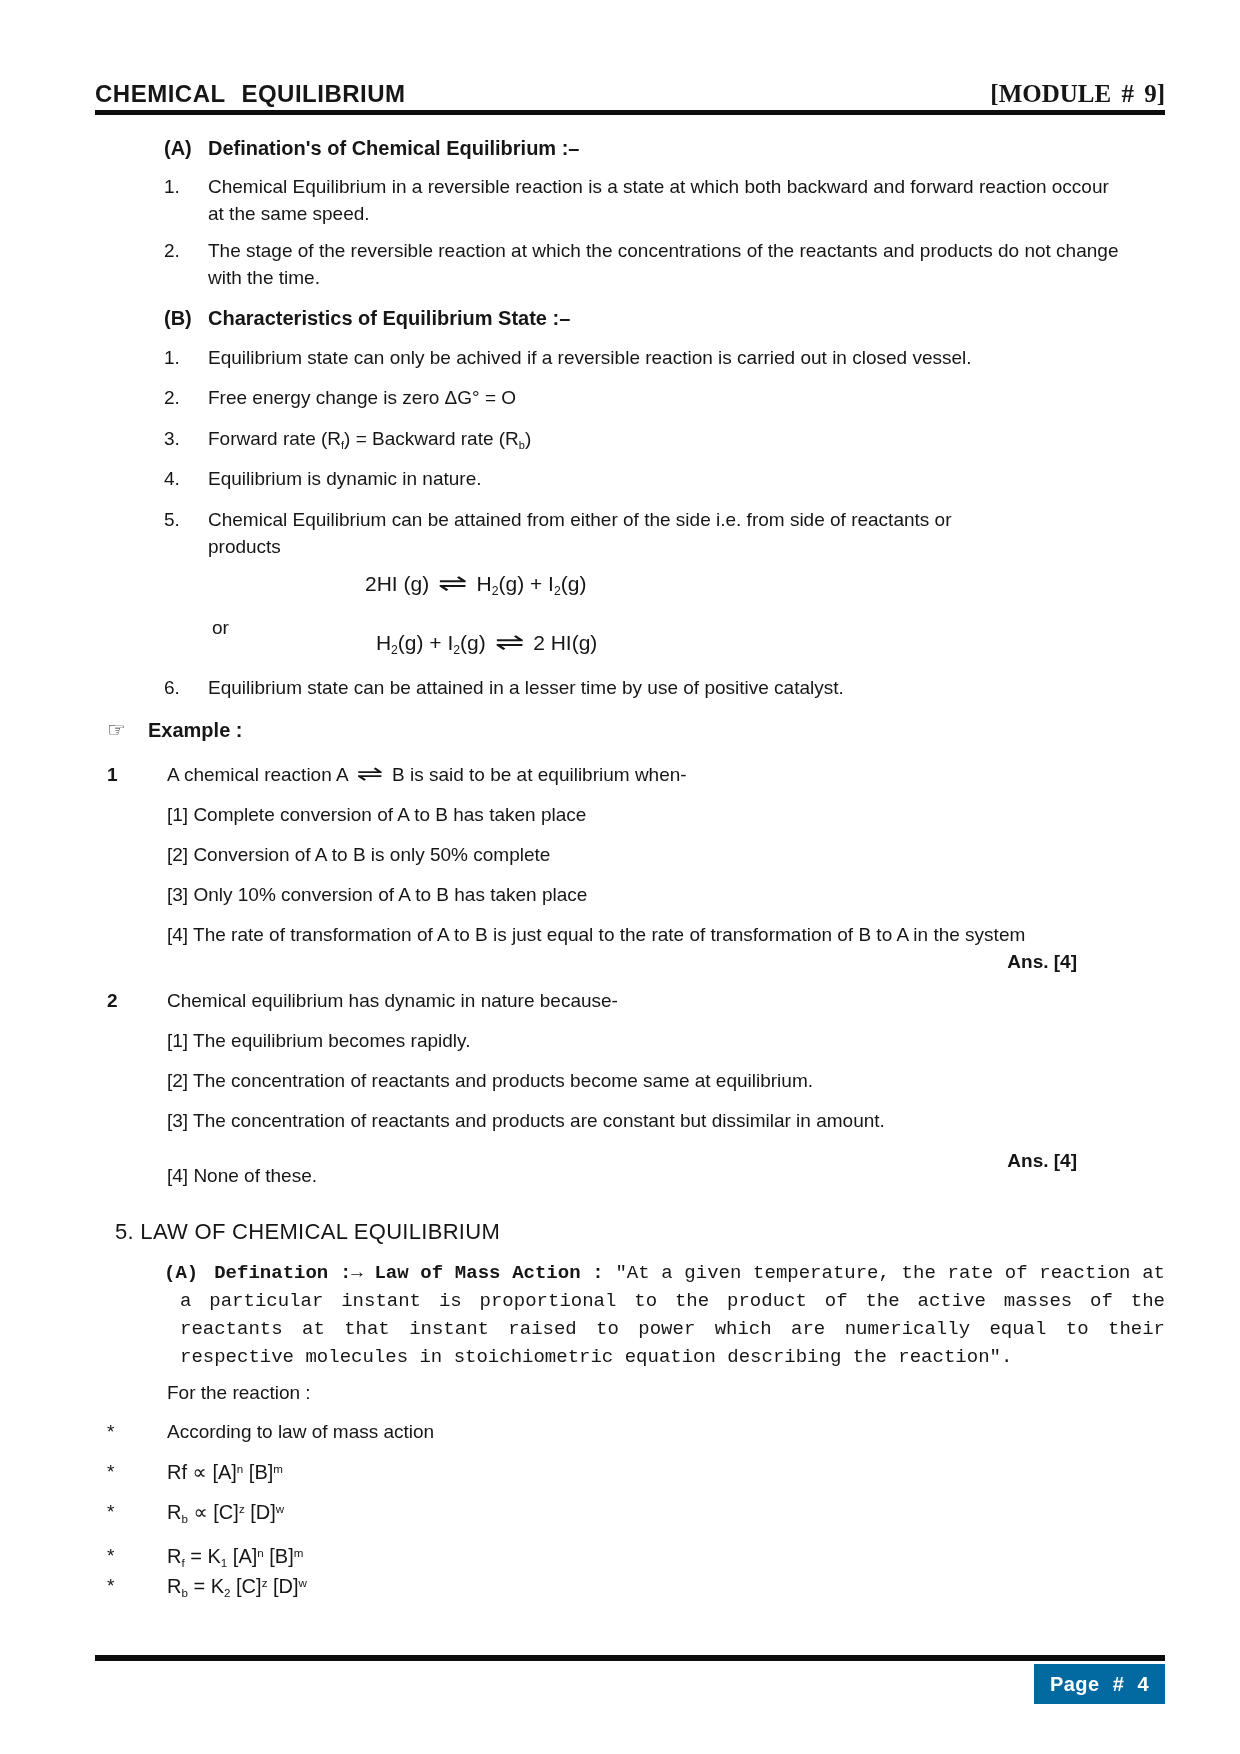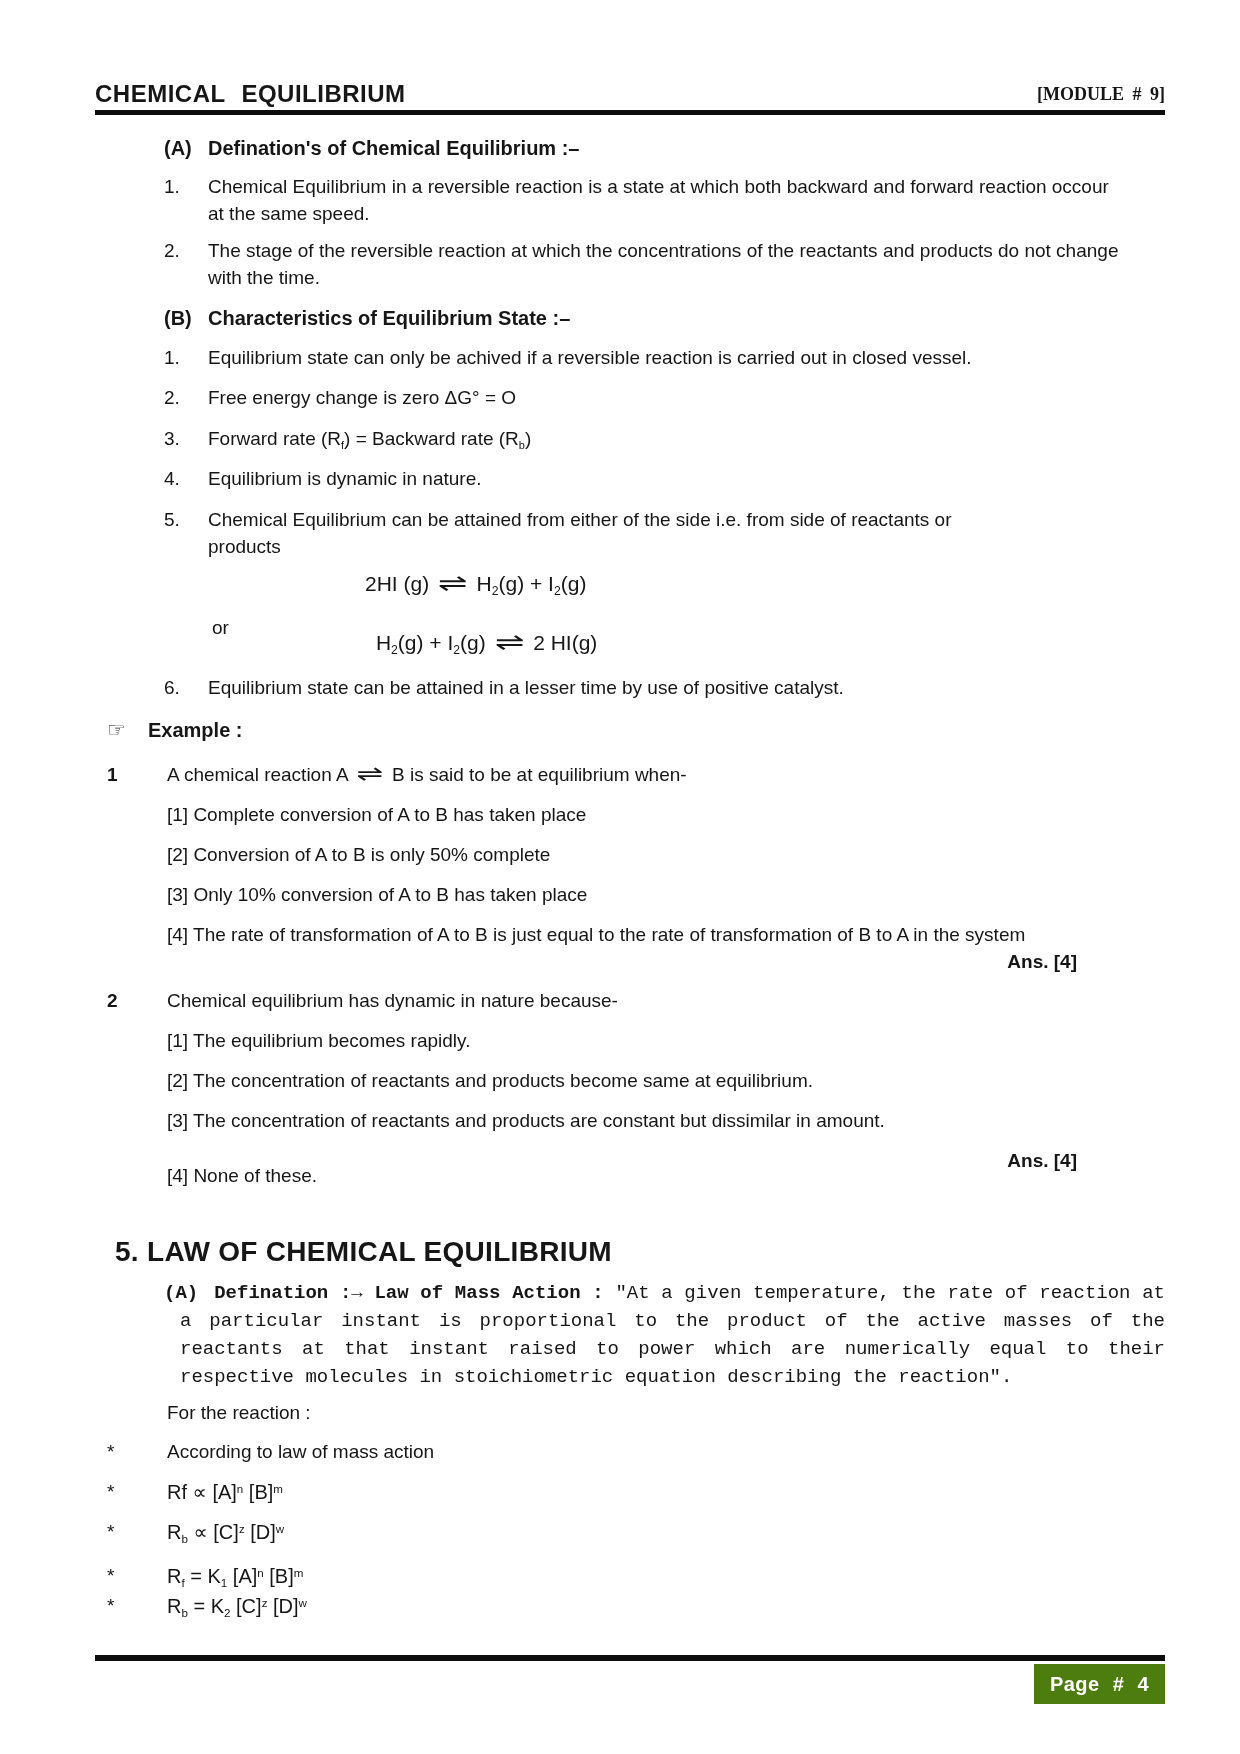--- a/index.html
+++ b/index.html
@@ -17,21 +17,21 @@
     padding-top:66px;
     display:flex;justify-content:space-between;align-items:flex-end;
     border-bottom:5px solid #0d0d0d;
     padding-bottom:3px;
   }
   .hdr-title{
     font-size:24px;font-weight:bold;letter-spacing:.5px;word-spacing:9px;line-height:26px;
   }
   .hdr-module{
     font-family:"Liberation Serif","DejaVu Serif",serif;
-    font-size:18px;font-weight:bold;line-height:26px;word-spacing:4px;
+    font-size:25px;font-weight:bold;line-height:26px;word-spacing:4px;
   }
 
   
   .t{font-size:19px;line-height:27px;}
   .pre{white-space:pre-line;}
 
   
   .sec-heading{display:flex;margin-top:0;padding-left:69px;font-weight:bold;font-size:20px;line-height:28px;}
   .sec-heading .sec-label{width:44px;flex:none;}
   #secA-heading{margin-top:19px;}
@@ -59,41 +59,41 @@
   .question{display:flex;margin-top:17px;}
   .question .qnum{width:60px;flex:none;padding-left:12px;font-weight:bold;font-size:19px;line-height:27px;}
   .question .qtxt{flex:1;}
   .option{padding-left:72px;margin-top:13px;white-space:nowrap;}
   .ans{font-weight:bold;text-align:right;padding-right:88px;font-size:19px;line-height:27px;}
   .opt-ans-row{display:flex;justify-content:space-between;margin-top:13px;}
   .opt-ans-row .option{margin-top:15px;flex:1;}
   .opt-ans-row .ans{flex:none;}
 
   
-  .law-heading{margin-top:48px;padding-left:20px;font-weight:bold;font-size:28px;line-height:30px;letter-spacing:.3px;}
+  .law-heading{margin-top:28px;padding-left:20px;font-weight:normal;font-size:22px;line-height:30px;letter-spacing:.3px;}
   .law-def{margin-top:12px;padding-left:85px;text-indent:-16px;text-align:justify;font-size:19px;line-height:28px;padding-right:0;font-family:Liberation Mono, monospace;}
   .law-def .b{font-weight:bold;}
   .law-def .lbl{font-weight:bold;margin-right:16px;}
   .for-reaction{margin-top:8px;padding-left:72px;}
   .reaction-eq{margin-top:14px;padding-left:72px;font-size:20px;line-height:30px;}
 
   .bullet-row{display:flex;margin-top:12px;}
   .bullet-row .star{width:60px;flex:none;padding-left:12px;font-size:19px;line-height:28px;}
   .bullet-row .frm{font-size:20px;line-height:28px;}
   #bullet-3{margin-top:16px;}
   #bullet-4{margin-top:2px;}
 
   sub{font-size:58%;vertical-align:-0.35em;line-height:0;}
   sup{font-size:58%;vertical-align:0.5em;line-height:0;}
 
   
   .footer-rule{position:absolute;left:0;top:1640px;width:1070px;height:6px;background:#0d0d0d;}
   .page-badge{
     position:absolute;right:0;top:1649px;width:131px;height:40px;
-    background:#4d7c0f;color:#ffffff;font-weight:bold;font-size:20px;
+    background:#0369a1;color:#ffffff;font-weight:bold;font-size:20px;
     display:flex;align-items:center;justify-content:center;word-spacing:7px;letter-spacing:.5px;
   }
 </style>
 </head>
 <body>
 
 <div class="page">
 
   <header class="hdr">
     <span class="hdr-title">CHEMICAL EQUILIBRIUM</span>

